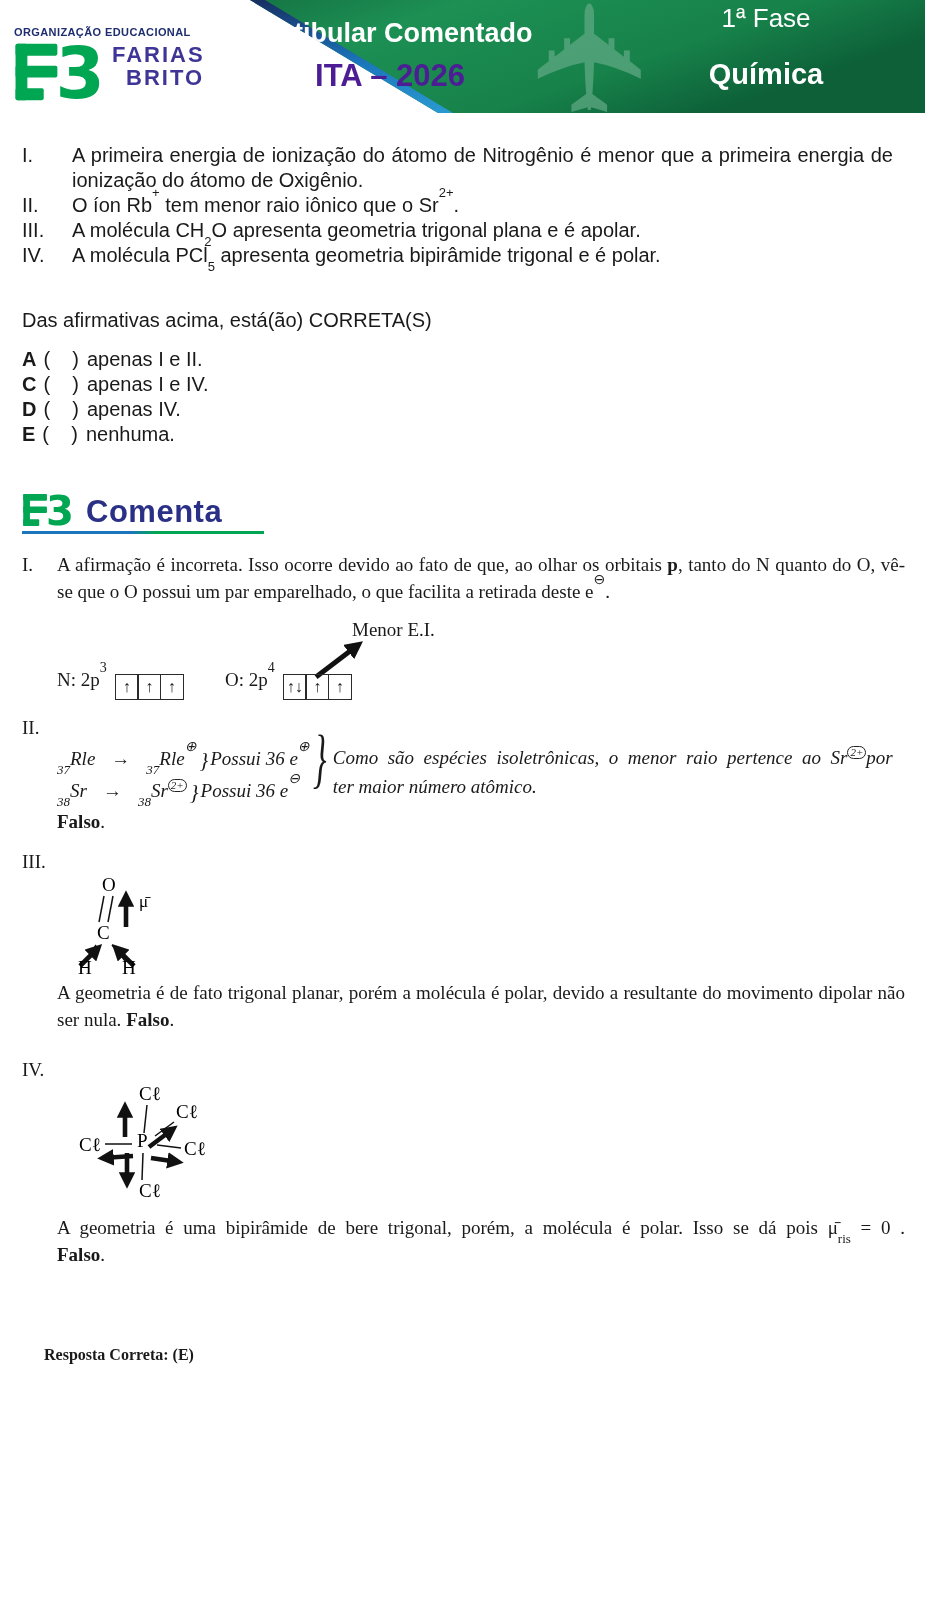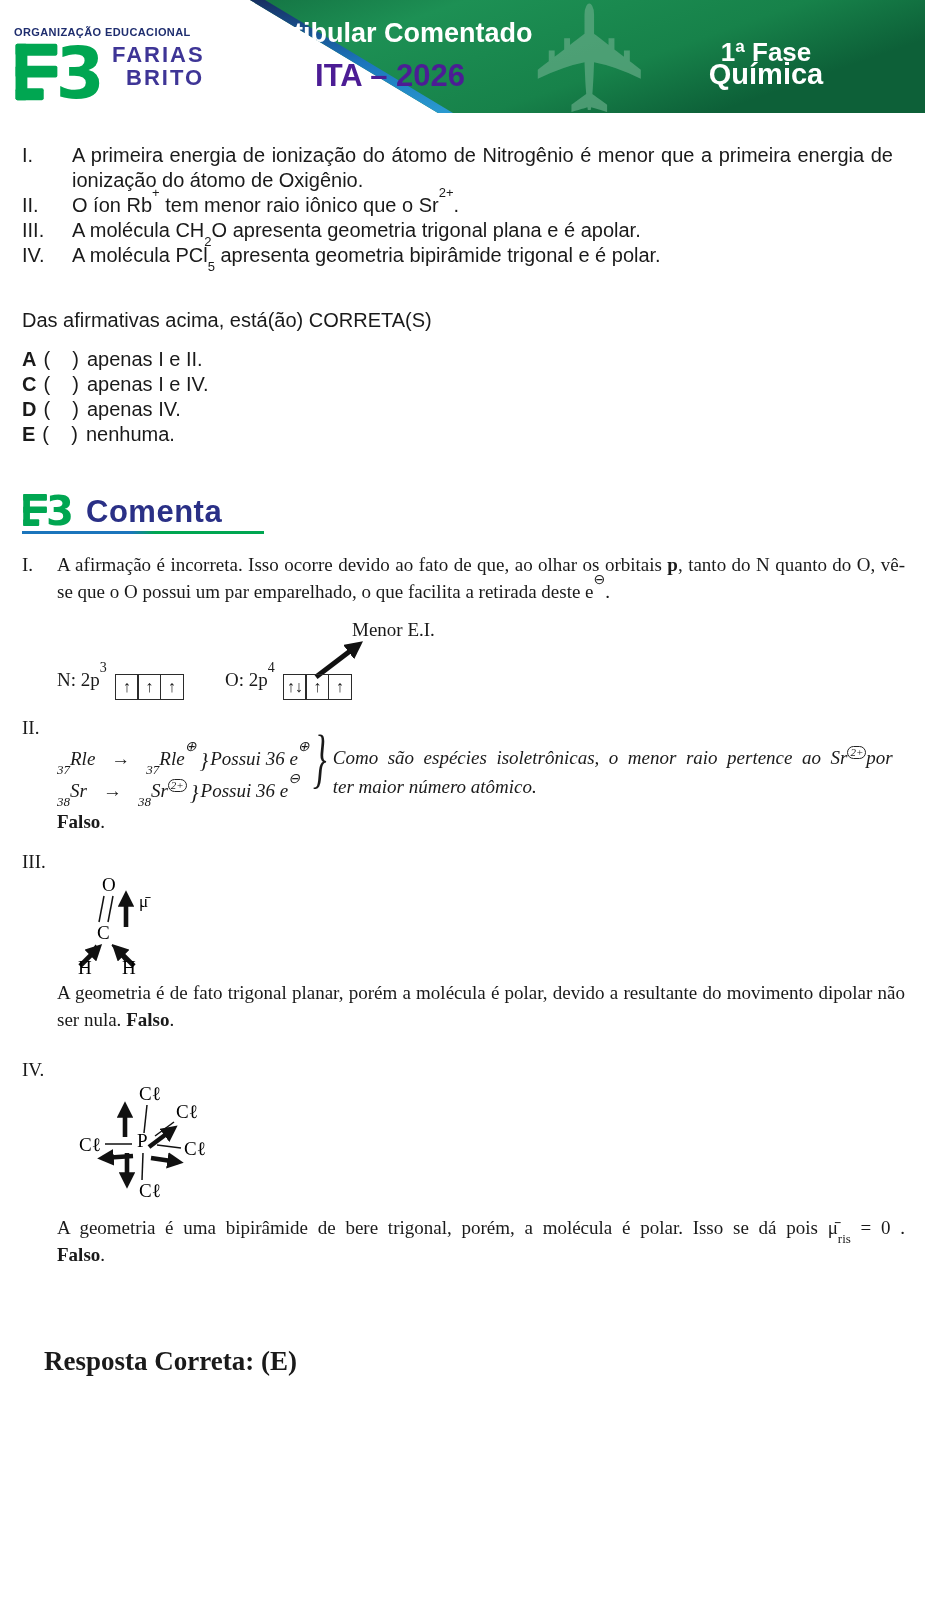--- a/index.html
+++ b/index.html
@@ -13,22 +13,22 @@
   .org-label { position: absolute; left: 14px; top: 26px; font-size: 11px; font-weight: bold;
                color: #1e2d6e; letter-spacing: .4px; }
   .fb-mark { position: absolute; left: 14px; top: 42px; }
   .brand { position: absolute; left: 112px; top: 43px; color: #3e3596; font-weight: 800;
            font-size: 22px; line-height: 23px; letter-spacing: 2px; }
   .brand .l2 { margin-left: 14px; }
   .b-title1 { position: absolute; left: 240px; top: 18px; width: 300px; text-align: center;
               color: #fff; font-weight: bold; font-size: 27px; }
   .b-title2 { position: absolute; left: 240px; top: 58px; width: 300px; text-align: center;
               color: #4c1d95; font-weight: bold; font-size: 31px; }
-  .b-phase  { position: absolute; left: 646px; top: 37px; width: 240px; text-align: center;
-              color: #fff; font-weight: bold; font-size: 26px; }
+  .b-phase  { position: absolute; left: 646px; top: 3px; width: 240px; text-align: center;
+              color: #fff; font-weight: normal; font-size: 26px; }
   .b-subject{ position: absolute; left: 646px; top: 58px; width: 240px; text-align: center;
               color: #fff; font-weight: bold; font-size: 29px; }
 
   
   .content { padding: 0 20px 0 22px; }
   .q { font-size: 20px; line-height: 25px; }
   .q-intro { margin-top: 18px; }
   .q-items { margin-top: 30px; }
   .q-item { position: relative; padding-left: 50px; }
   .q-item .num { position: absolute; left: 0; top: 0; }
@@ -85,21 +85,21 @@
   .eq-note { width: 560px; line-height: 29px; }
   .jline { text-align: justify; text-align-last: justify; }
   .falso-line { margin: 4px 0 0 35px; font-size: 19px; }
 
   
   .mol { display: block; margin-left: 55px; }
   .mol text { font-family: "Liberation Serif", serif; }
   .c-iii-num, .c-iv-num { font-size: 19px; }
 
   .answer { margin: 78px 0 0 22px; font-family: "Liberation Serif", serif;
-            font-weight: bold; font-size: 27px; }
+            font-weight: bold; font-size: 16px; }
 </style>
 </head>
 <body>
 
 <div class="page">
 
   <header class="banner">
     <svg class="banner-bg" width="925" height="113" viewBox="0 0 925 113">
       <defs>
         <linearGradient id="gGreen" x1="0" y1="0" x2="1" y2="0.35">

